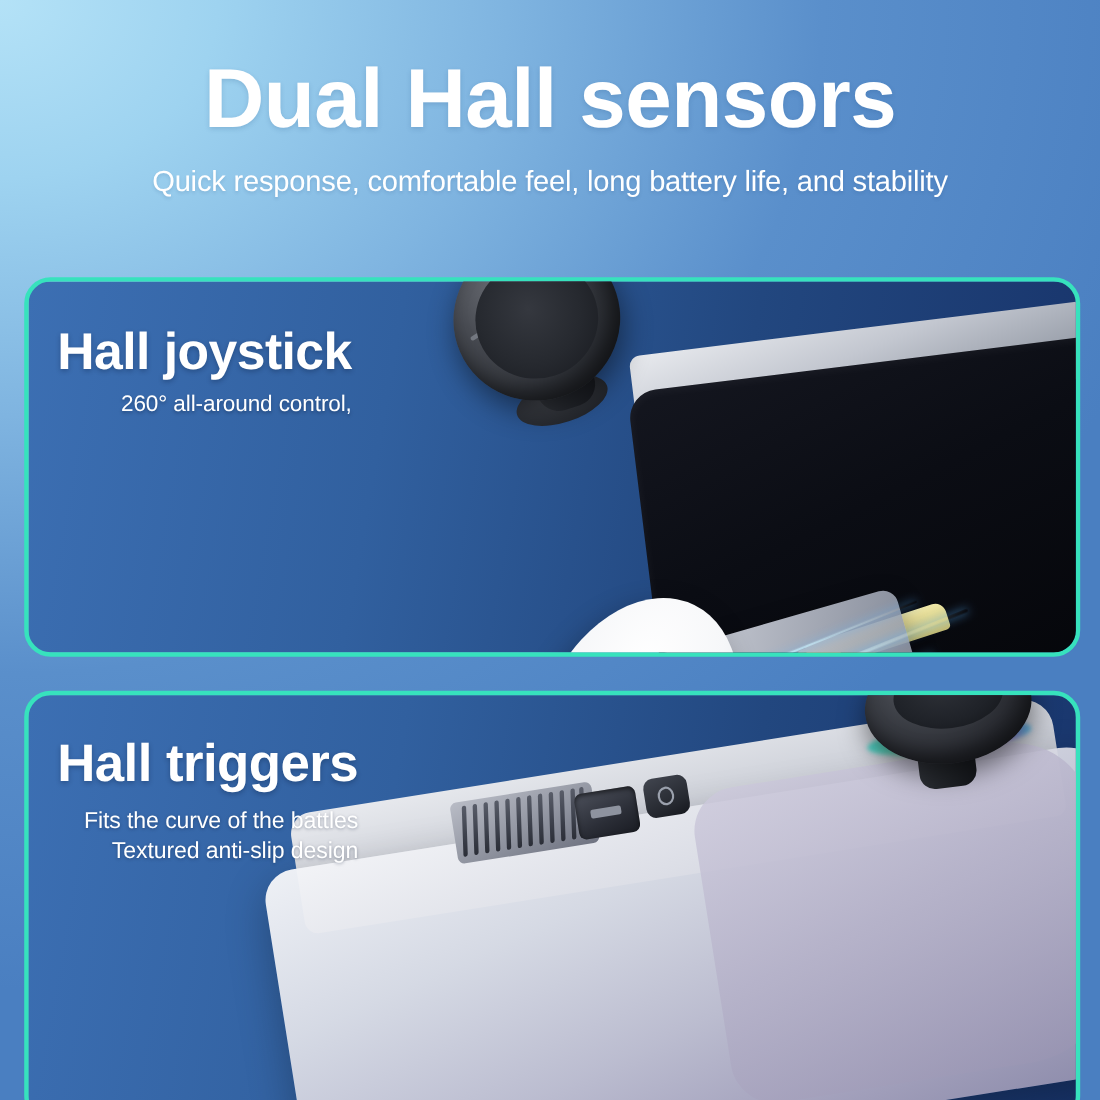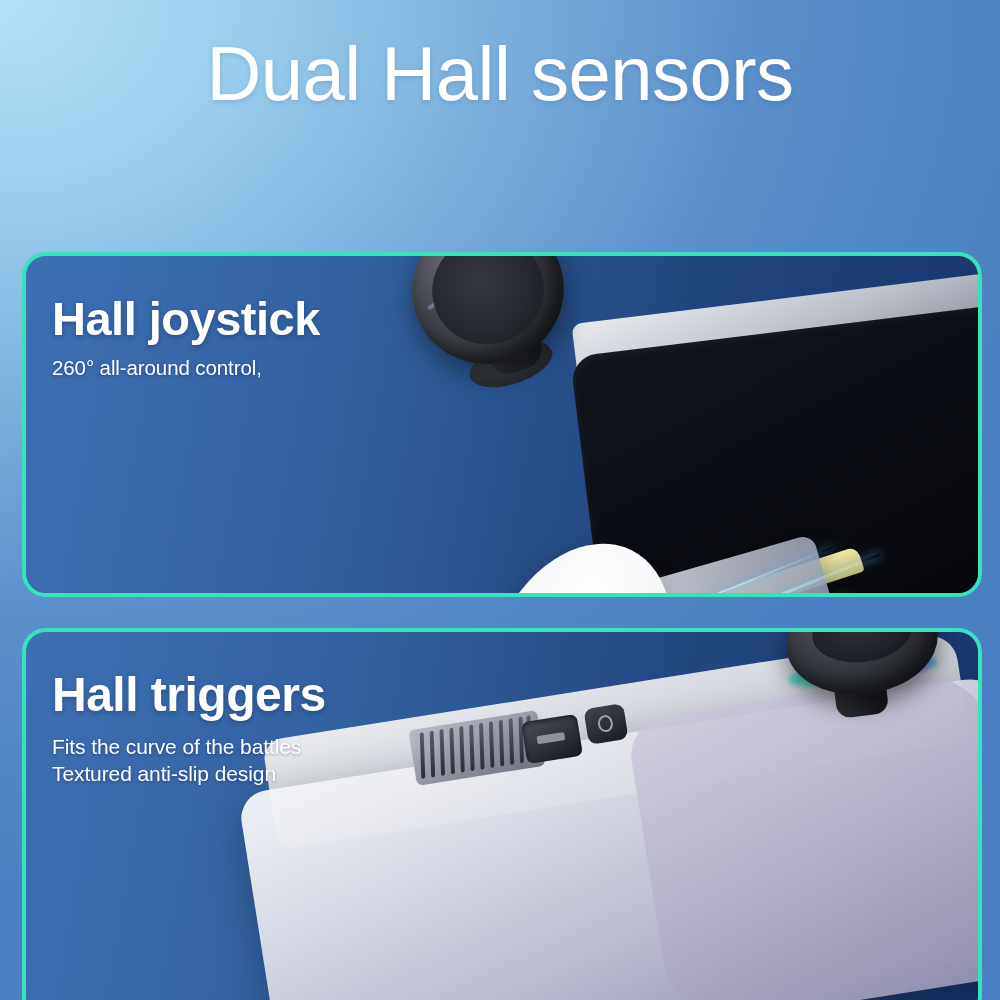--- a/index.html
+++ b/index.html
@@ -8,39 +8,39 @@
     font-family:"Liberation Sans", sans-serif;
     background:
       radial-gradient(ellipse 1100px 900px at 0% 0%, #b4e2f7 0%, #9ed3f0 18%, #7fb4e0 42%, #5a8fcb 68%, #4a7fc1 100%),
       linear-gradient(135deg,#b4e2f7 0%,#6fa5d8 55%,#4377bd 100%);
     position:relative;
   }
 
   
   .header { position:absolute; left:0; top:0; width:1000px; height:200px; text-align:center; }
   .title {
-    font-size:76px; font-weight:normal; color:#fff; letter-spacing:-0.5px;
-    line-height:1; padding-top:36px; text-shadow:0 2px 5px rgba(30,70,120,.18);
+    font-size:76px; font-weight:bold; color:#fff; letter-spacing:-0.5px;
+    line-height:1; padding-top:52px; text-shadow:0 2px 5px rgba(30,70,120,.18);
   }
   .subtitle {
     font-size:26.5px; color:#fff; padding-top:22px; letter-spacing:-0.2px;
     text-shadow:0 1px 3px rgba(30,70,120,.16);
   }
 
   
   .panel {
     position:absolute; left:22px; width:960px;
     border:4px solid #37e2bd; border-radius:24px;
     background:linear-gradient(100deg,#3c6fb3 0%,#31609f 34%,#22477f 66%,#18346b 100%);
     overflow:hidden;
   }
   #panel1 { top:252px; height:345px; }
   #panel2 { top:628px; height:392px; }
 
-  .ptext { position:absolute; left:26px; z-index:40; }
+  .ptext { position:absolute; left:26px; z-index:40;text-align:right; }
   #panel1 .ptext { top:38px; }
   #panel2 .ptext { top:38px; }
   .ptitle {
     font-size:47px; font-weight:bold; color:#fff; line-height:1.05;
     letter-spacing:-0.5px; text-shadow:0 2px 5px rgba(0,20,50,.3);
   }
   .pbody {
     font-size:20.5px; color:#fff; line-height:1.22; padding-top:12px;
     text-shadow:0 1px 3px rgba(0,20,50,.35); letter-spacing:-0.1px;
   }
@@ -232,20 +232,21 @@
     border-radius:50%; transform:rotate(-7deg);
     background:linear-gradient(90deg,#2ad6c8 0%,#5ad0a0 24%,#9ad98a 46%,#d0a0d8 68%,#8f7ce0 86%,#3bb0e0 100%);
     filter:blur(2px); opacity:.8;
   }
 </style>
 </head>
 <body>
 
 <div class="header">
   <div class="title">Dual Hall sensors</div>
+  <div class="subtitle">Quick response, comfortable feel, long battery life, and stability</div>
 </div>
 
 <div class="panel" id="panel1">
 
   <div class="p1art">
     <div class="screen-bezel"></div>
     <div class="screen"></div>
     <div class="flexcable2"></div>
     <div class="flexcable"></div>
     <div class="chassis"></div>

